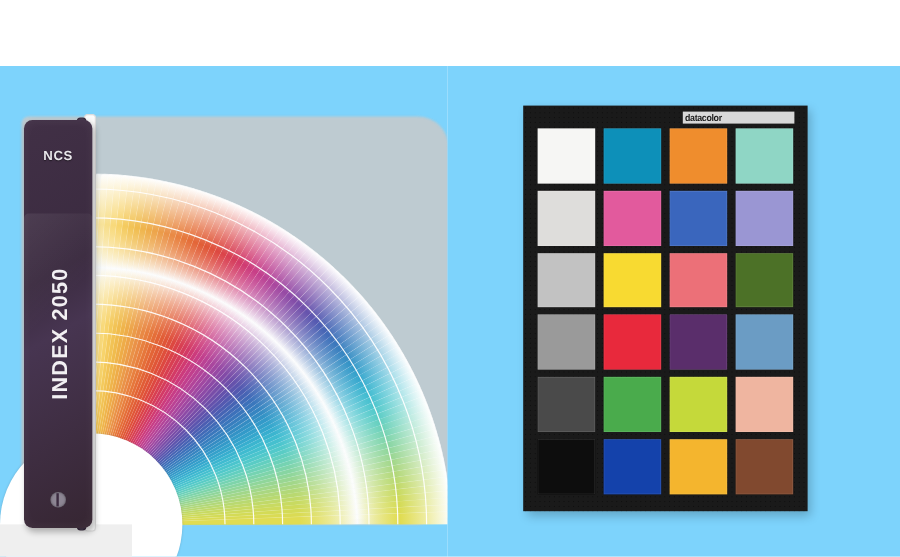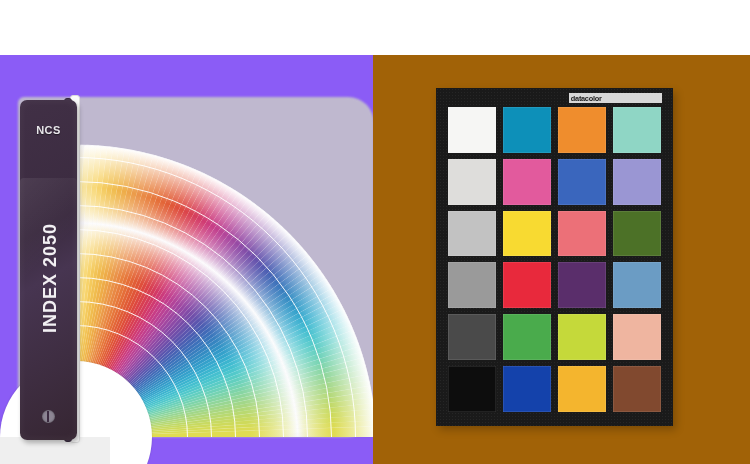--- a/index.html
+++ b/index.html
@@ -31,27 +31,27 @@
 
   
   #panels {
     position: absolute; left: 0; top: 55px;
     width: 750px; height: 409px;
     display: flex;
   }
   #panel-left {
     position: relative;
     width: 398px; height: 409px;
-    background: #8b5cf6;
+    background: #7dd3fc;
     overflow: hidden;
   }
   #panel-right {
     position: relative;
     width: 402px; height: 409px;
-    background: #a16207;
+    background: #7dd3fc;
     overflow: hidden;
   }
 
   
   #fandeck {
     position: absolute; left: 0; top: 0;
     width: 398px; height: 409px;
   }
   
   #deck-shadow {

